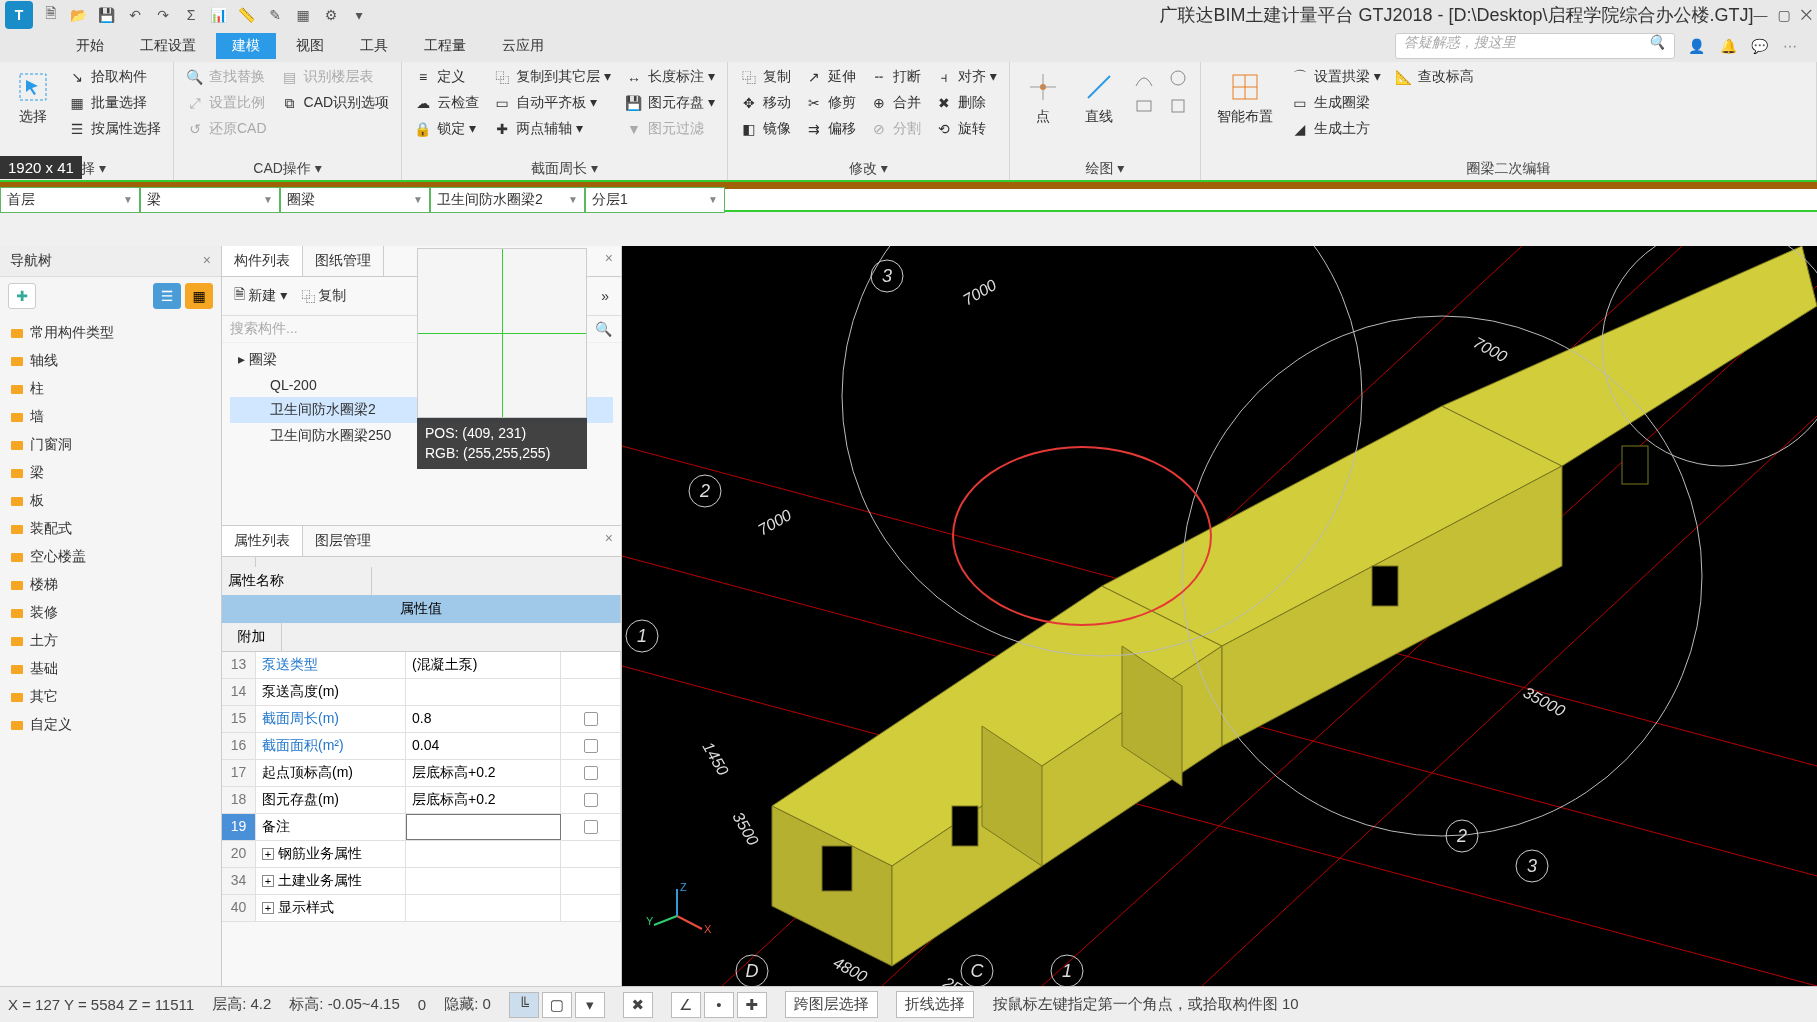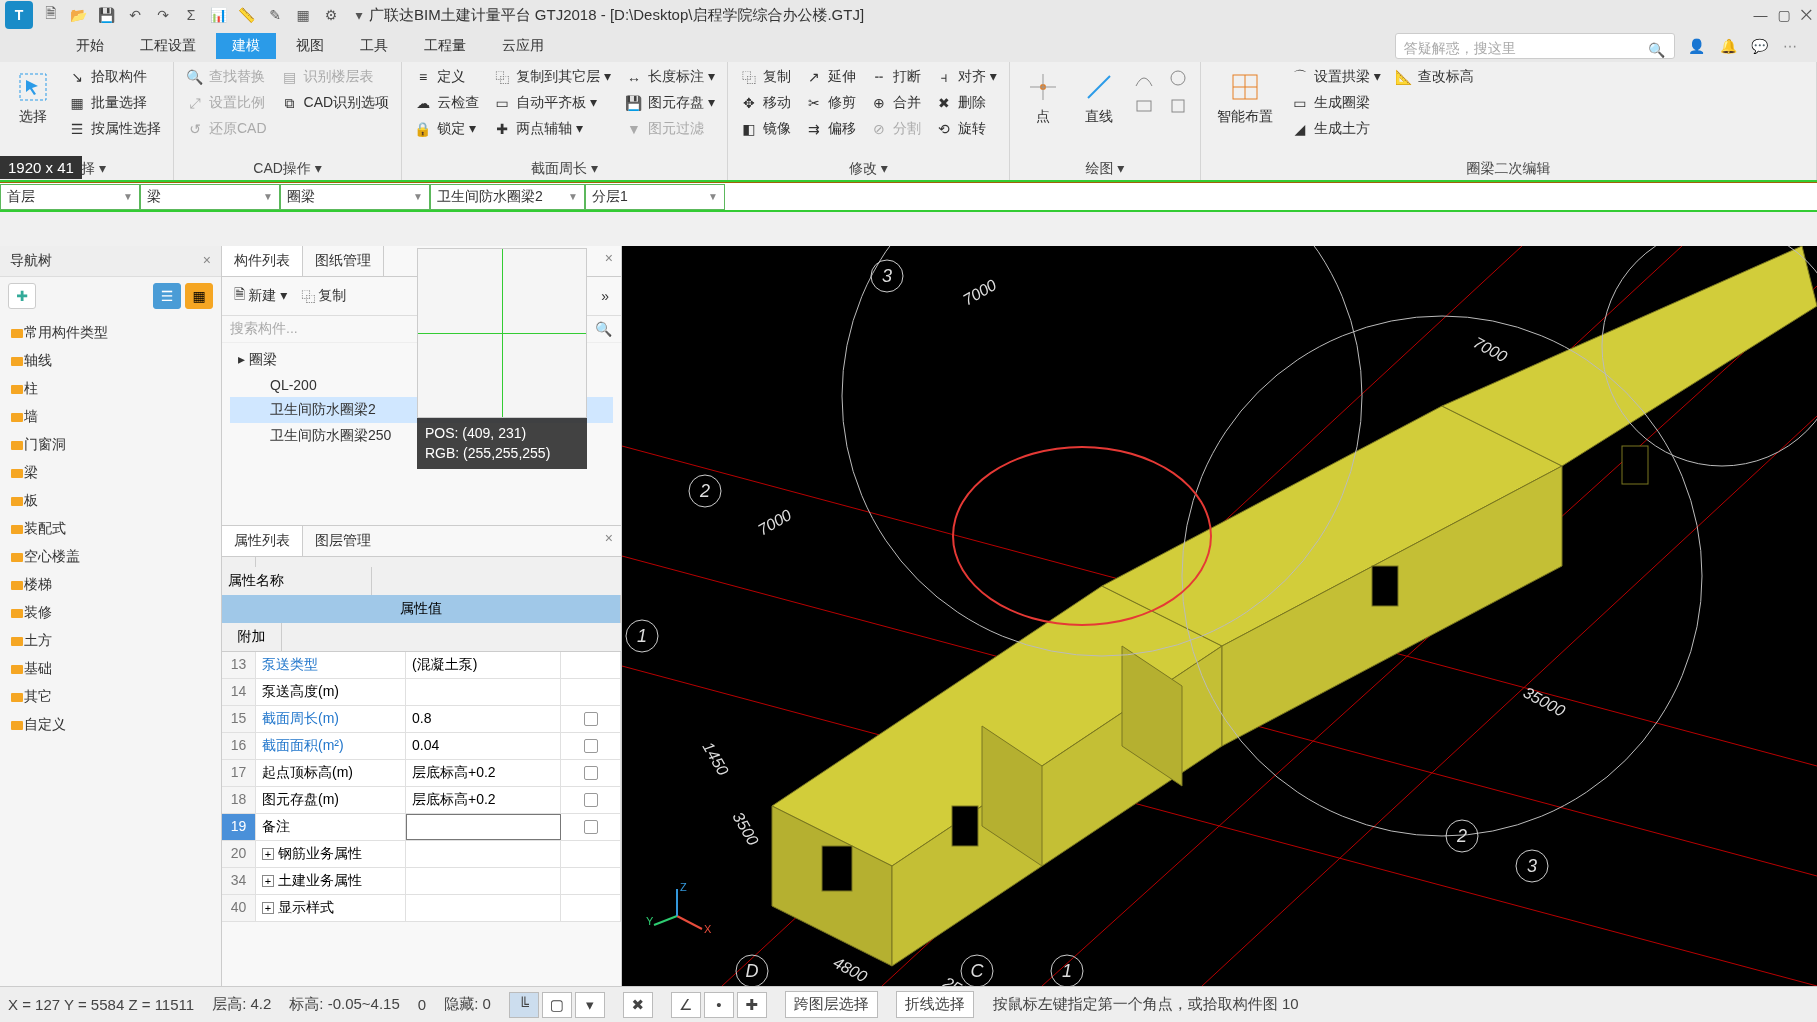--- a/index.html
+++ b/index.html
@@ -3,61 +3,61 @@
 <meta charset="utf-8">
 <style>
 * { box-sizing: border-box; margin: 0; padding: 0; font-family: "Microsoft YaHei", sans-serif; }
 body { width: 1817px; height: 1022px; background: #f0f0f0; overflow: hidden; font-size: 14px; }
 
 
 .titlebar { height: 30px; background: #e8e8e8; display: flex; align-items: center; padding: 0 5px; }
 .app-icon { width: 28px; height: 28px; background: #1a8cc8; border-radius: 4px; margin-right: 8px; display:flex;align-items:center;justify-content:center;color:#fff;font-weight:bold;}
 .qat { display: flex; gap: 8px; }
 .qat-btn { width: 20px; height: 20px; display:flex;align-items:center;justify-content:center; color:#555;}
-.title-text { flex: 1; text-align: left; color: #333; font-size: 15px; }
+.title-text { flex: 1; text-align: right; color: #333; font-size: 18px; }
 .win-ctrls { display: flex; gap: 10px; color:#555;}
 
 
 .menu-tabs { height: 32px; background: #e8e8e8; display: flex; align-items: center; padding-left: 60px; gap: 4px; }
 .menu-tab { padding: 4px 16px; color: #333; }
 .menu-tab.active { background: #2b9be8; color: #fff; }
-.menu-search { margin-left: auto; margin-right: 10px; width: 280px; height: 26px; border: 1px solid #ccc; border-radius: 3px; padding: 0 8px; display:flex;align-items:flex-end;color:#aaa;background:#fff;}
+.menu-search { margin-left: auto; margin-right: 10px; width: 280px; height: 26px; border: 1px solid #ccc; border-radius: 3px; padding: 0 8px; display:flex;align-items:flex-start;color:#aaa;background:#fff;font-style:italic;}
 .menu-search-icon{margin-left:auto;}
 .menu-icons { display: flex; gap: 14px; padding-right: 20px; color:#888;}
 
 
 .ribbon { height: 120px; background: #f0f0f0; display: flex; border-bottom: 2px solid #3c3; }
 .ribbon-group { border-right: 1px solid #d5d5d5; padding: 4px 8px 2px 8px; display: flex; flex-direction: column; }
 .ribbon-body { flex:1; display:flex; gap:6px; align-items:flex-start;}
 .ribbon-col { display:flex;flex-direction:column;gap:4px;}
 .ribbon-big { display:flex;flex-direction:column;align-items:center;gap:4px;padding:4px 8px;color:#333;}
 .ribbon-big .bigicon{width:34px;height:34px; display:flex;align-items:center;justify-content:center;}
 .ribbon-item { display:flex;align-items:center;gap:5px;padding:2px 4px;color:#333;white-space:nowrap;}
 .ribbon-item.dim{color:#aaa;}
 .ribbon-label { text-align:center;color:#444;font-size:14px;padding-top:2px;}
 .icon-sq { width:18px;height:18px;display:inline-flex;align-items:center;justify-content:center;}
 
 
 .dim-badge{position:absolute;top:156px;left:0;background:#333;color:#fff;padding:3px 8px;font-size:15px;z-index:5;}
 
 
-.dropdown-row { height: 30px; background:#fff;border-top:1px solid #a16207;border-bottom:2px solid #3c3; display:flex;align-items:center;}
+.dropdown-row { height: 30px; background:#fff;border-top:7px solid #a16207;border-bottom:2px solid #3c3; display:flex;align-items:center;}
 .dd { border:1px solid #5cb85c; height:26px; display:flex;align-items:center;padding:0 6px;color:#333;background:#fff;}
 .dd .arrow{margin-left:auto;color:#888;font-size:10px;}
 
 
 .left-panel { position:absolute; left:0; top:246px; width:222px; bottom:36px; background:#f5f5f5; border-right:1px solid #ccc;}
 .panel-header{padding:6px 10px;color:#333;background:#eee;border-bottom:1px solid #ddd;display:flex;align-items:flex-start;}
 .panel-close{margin-left:auto;color:#888;font-size:14px;}
 .panel-toolbar{padding:6px 8px;display:flex;gap:4px;align-items:center;}
 .tb-icon{width:28px;height:26px;display:flex;align-items:center;justify-content:center;border:1px solid #ccc;border-radius:3px;background:#fff;}
 .tb-icon.blue{background:#4a9cd6;border-color:#4a9cd6;color:#fff;}
 .tb-icon.orange{background:#f5a623;border-color:#f5a623;}
 .nav-tree{padding:4px 0;}
-.nav-item{display:flex;align-items:center;padding:5px 10px;color:#333;}
+.nav-item{display:flex;align-items:center;gap:6px;padding:5px 10px;color:#333;}
 .nav-item .folder{width:14px;height:14px;}
 
 
 .mid-panel{position:absolute;left:222px;top:246px;width:400px;bottom:36px;background:#f8f8f8;border-right:1px solid #ccc;display:flex;flex-direction:column;}
 .mid-top{height:280px;border-bottom:1px solid #ccc;position:relative;}
 .mid-tabs{display:flex;border-bottom:1px solid #ccc;}
 .mid-tab{padding:6px 12px;color:#333;border-right:1px solid #ccc;}
 .mid-tab.active{background:#fff;font-weight:500;}
 .mid-toolbar{display:flex;align-items:center;gap:6px;padding:5px 8px;border-bottom:1px solid #ddd;}
 .mid-tb-btn{display:flex;align-items:center;gap:3px;color:#333;padding:2px 4px;}

